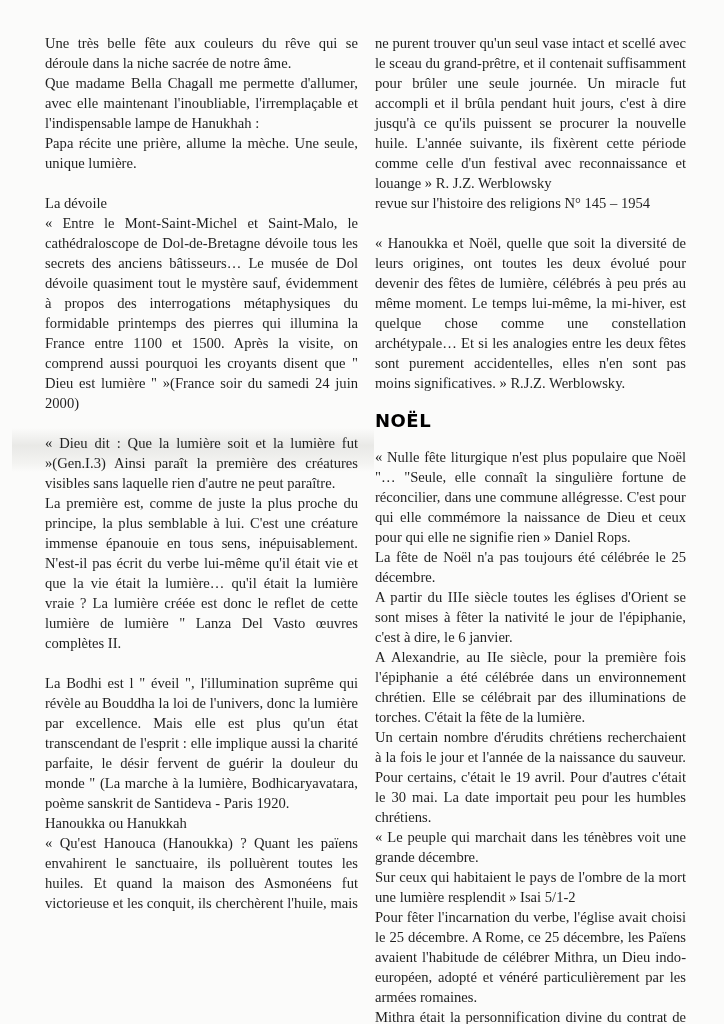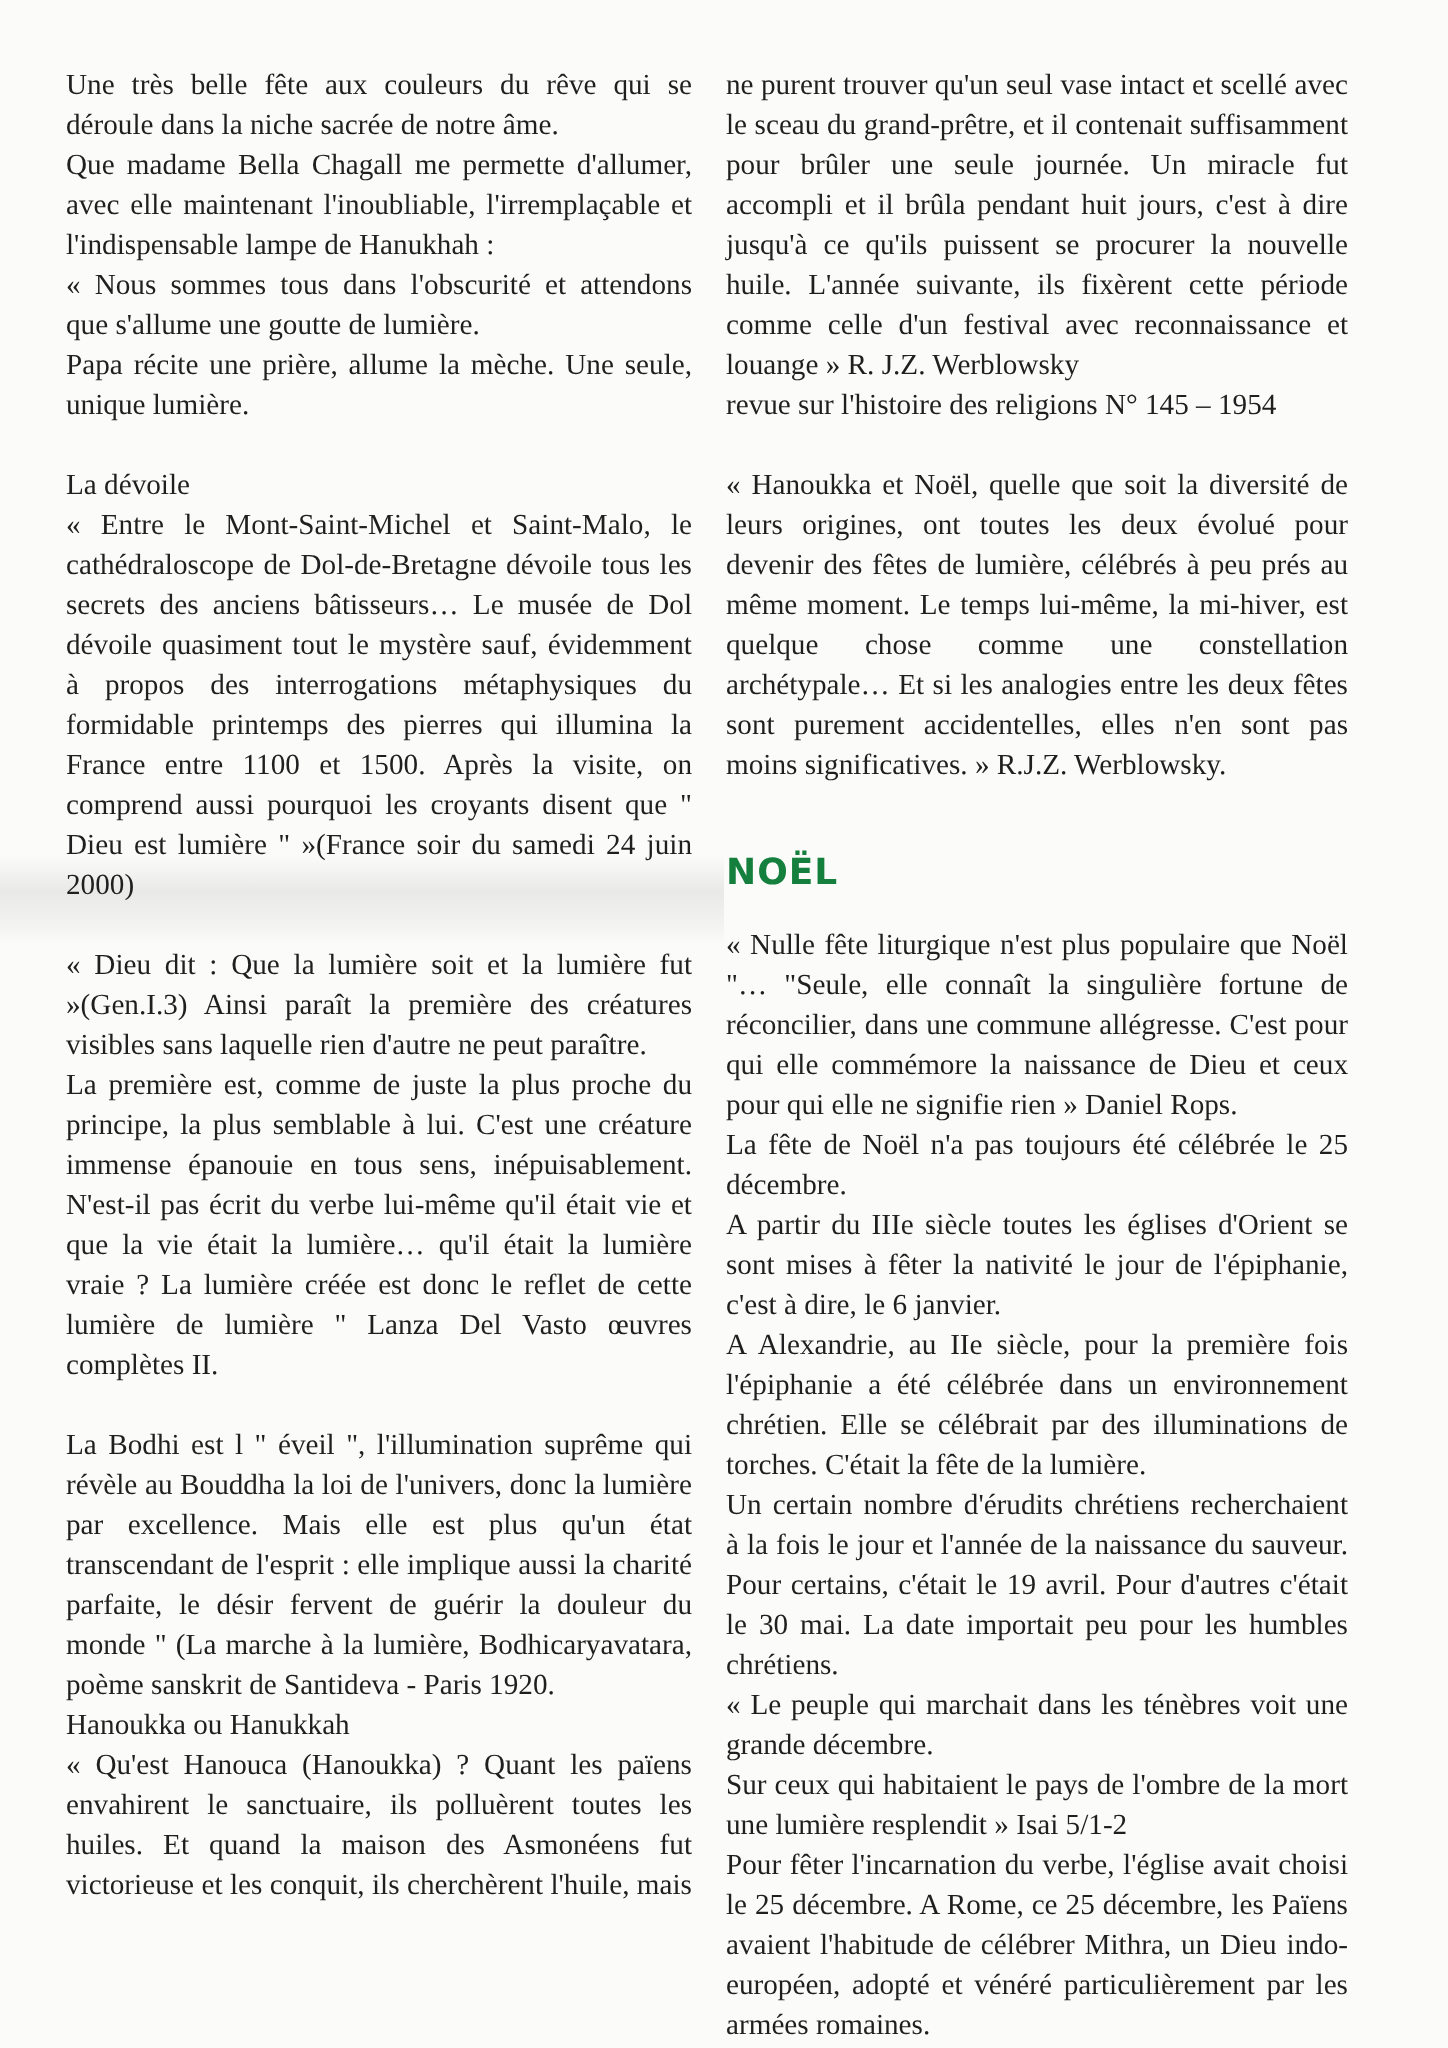--- a/index.html
+++ b/index.html
@@ -3,53 +3,52 @@
 <meta charset="utf-8">
 <style>
   html, body { margin: 0; padding: 0; }
   body {
     width: 724px; height: 1024px; overflow: hidden;
     background: #fbfbfa;
     position: relative;
     font-family: "Liberation Serif", "DejaVu Serif", serif;
     color: #1f1f1f;
   }
-  .page { position: absolute; left: 0; top: 0; width: 580px; height: 1024px; }
+  .page { position: absolute; left: 12px; top: 0; width: 580px; height: 1024px; }
   .scan-band {
     position: absolute; left: 0; top: 428px; width: 362px; height: 44px;
     background: linear-gradient(180deg, rgba(230,230,228,0) 0%, rgba(225,225,222,0.7) 40%, rgba(235,235,232,0.5) 80%, rgba(240,240,238,0) 100%);
   }
   .col {
     position: absolute; top: 33px;
     font-size: 14.6px; line-height: 20px;
     text-align: justify; hyphens: manual;
   }
   .col-left { left: 33px; width: 313px; }
   .col-right { left: 363px; width: 311px; }
   .col p { margin: 0; }
   .gap { height: 20px; }
   .gap-sm { height: 16px; }
   .heading {
     font-family: "DejaVu Sans", "Liberation Sans", sans-serif;
     font-weight: bold; font-size: 18px; line-height: 24px;
-    color: #15803d; letter-spacing: 0.5px;
-    margin: 16px 0 14px 0;
+    color: #000000; letter-spacing: 0.5px;
+    margin: 0 0 14px 0;
   }
   .last { text-align: left; }
 </style>
 </head>
 <body>
 
 <div class="page">
   <div class="scan-band"></div>
 
   <div class="col col-left">
     <p>Une très belle fête aux couleurs du rêve qui se déroule dans la niche sacrée de notre âme.</p>
     <p>Que madame Bella Chagall me permette d'allumer, avec elle maintenant l'inoubliable, l'irremplaçable et l'indispensable lampe de Hanukhah :</p>
-    <p>« Nous sommes tous dans l'obscurité et attendons que s'allume une goutte de lumière.</p>
     <p>Papa récite une prière, allume la mèche. Une seule, unique lumière.</p>
     <div class="gap"></div>
     <p>La dévoile</p>
     <p>« Entre le Mont-Saint-Michel et Saint-Malo, le cathédraloscope de Dol-de-Bretagne dévoile tous les secrets des anciens bâtisseurs… Le musée de Dol dévoile quasiment tout le mystère sauf, évidemment à propos des interrogations métaphysiques du formidable printemps des pierres qui illumina la France entre 1100 et 1500. Après la visite, on comprend aussi pourquoi les croyants disent que " Dieu est lumière " »(France soir du samedi 24 juin 2000)</p>
     <div class="gap"></div>
     <p>« Dieu dit : Que la lumière soit et la lumière fut »(Gen.I.3) Ainsi paraît la première des créatures visibles sans laquelle rien d'autre ne peut paraître.</p>
     <p>La première est, comme de juste la plus proche du principe, la plus semblable à lui. C'est une créature immense épanouie en tous sens, inépuisablement. N'est-il pas écrit du verbe lui-même qu'il était vie et que la vie était la lumière… qu'il était la lumière vraie ? La lumière créée est donc le reflet de cette lumière de lumière " Lanza Del Vasto œuvres complètes II.</p>
     <div class="gap"></div>
     <p>La Bodhi est l " éveil ", l'illumination suprême qui révèle au Bouddha la loi de l'univers, donc la lumière par excellence. Mais elle est plus qu'un état transcendant de l'esprit : elle implique aussi la charité parfaite, le désir fervent de guérir la douleur du monde " (La marche à la lumière, Bodhicaryavatara, poème sanskrit de Santideva - Paris 1920.</p>
     <p>Hanoukka ou Hanukkah</p>

